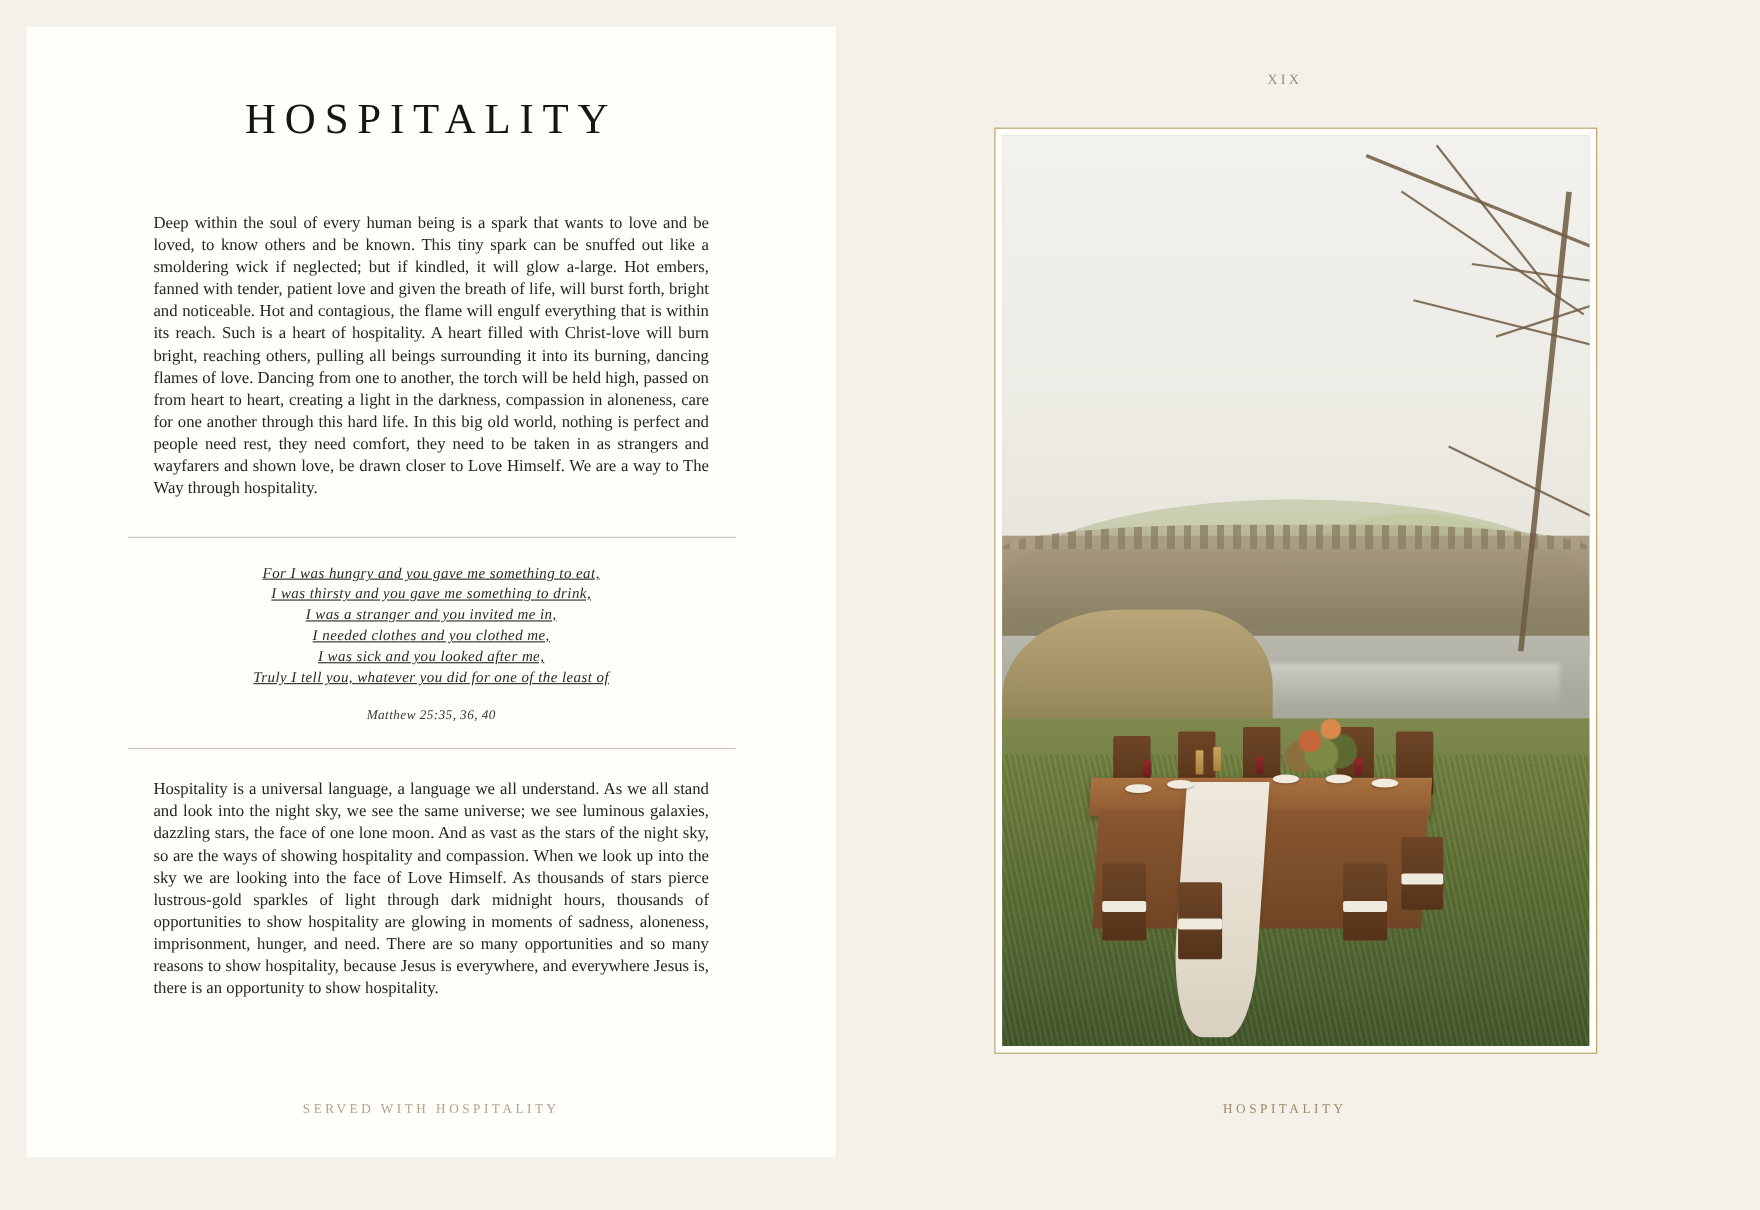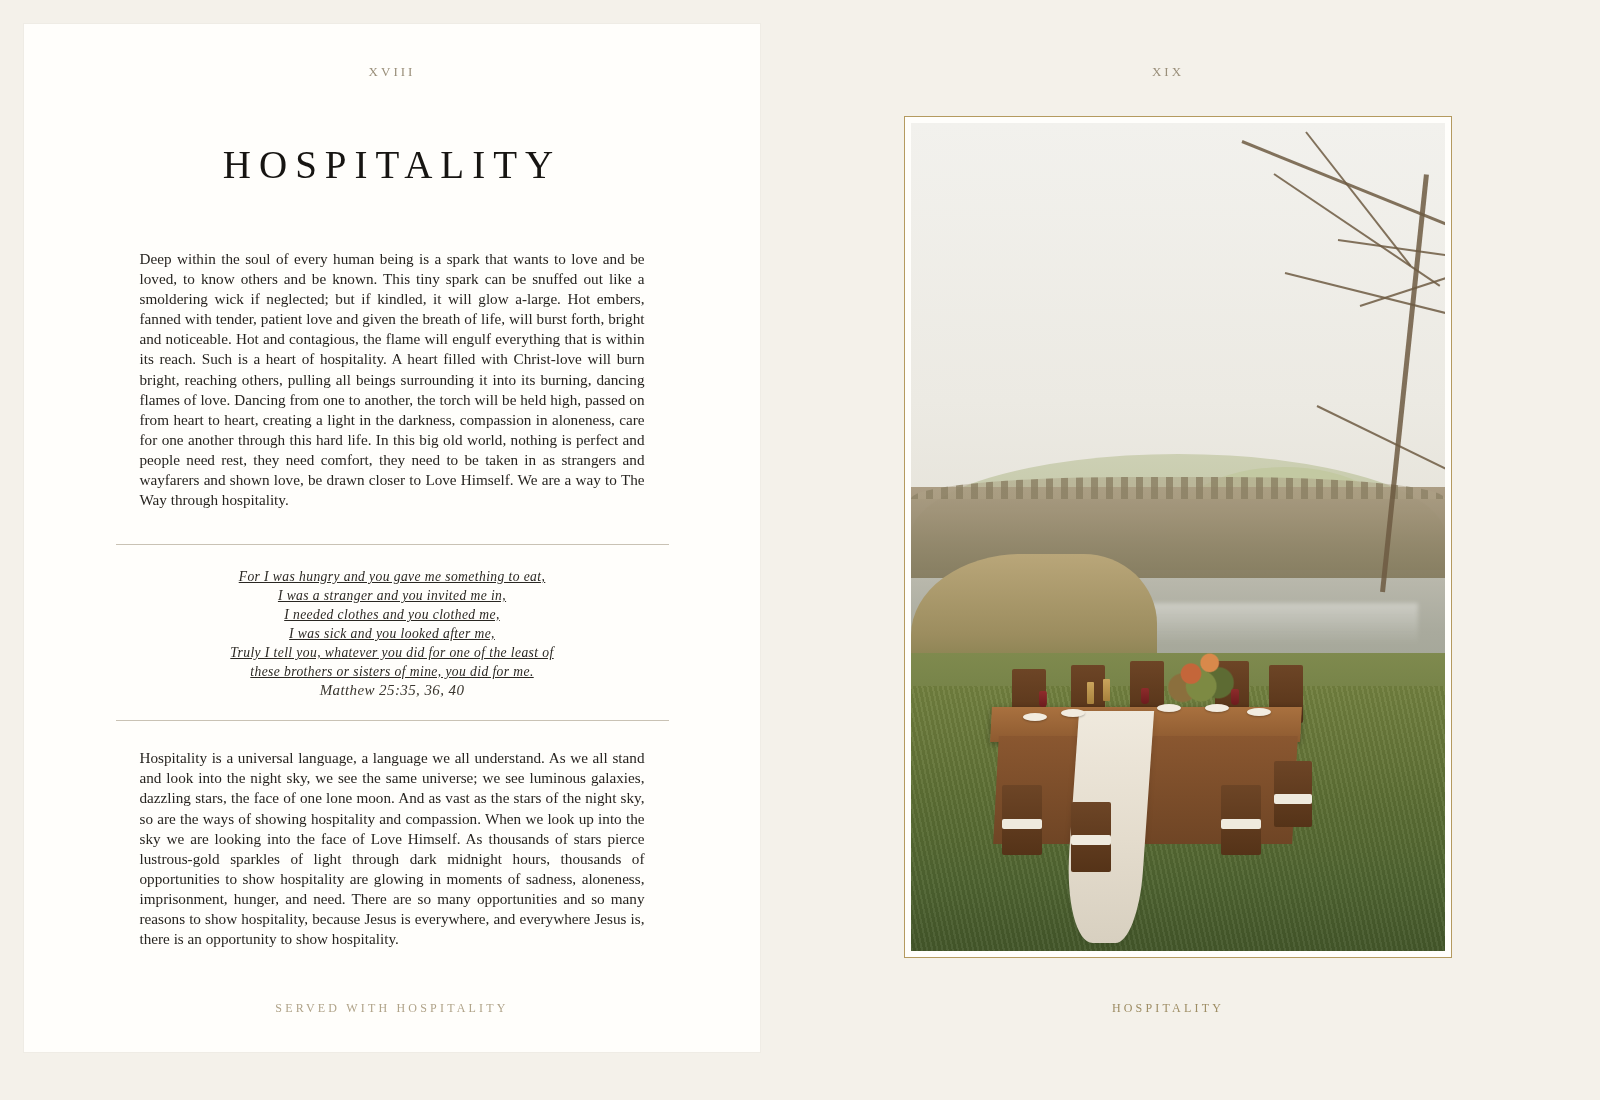--- a/index.html
+++ b/index.html
@@ -76,23 +76,23 @@
     font-style: italic;
     font-size: 13.6px;
     line-height: 19px;
     letter-spacing: 0.4px;
     color: #2a2722;
     padding: 22px 0 8px 0;
   }
   .verse-line { display: block; text-decoration: underline; }
   .verse-ref {
     display: block;
-    font-size: 15px;
+    font-size: 12px;
     letter-spacing: 0.4px;
-    margin-top: 0;
+    margin-top: 16px;
     color: #3a362f;
   }
   .rule-2 { margin-top: 12px; }
   .second-para { margin-top: 27px; }
   .footer-left {
     position: absolute;
     bottom: 36px;
     left: 0;
     right: 0;
     text-align: center;
@@ -264,37 +264,36 @@
     color: #9a8f7a;
     padding-top: 40px;
   }
 </style>
 </head>
 <body>
 
 <div class="spread">
 
   <div class="page-left">
-    <div class="folio">XVIII</div>
 
     <h1 class="chapter-title">HOSPITALITY</h1>
 
     <div class="body-block">
       <p class="body-text first-para">Deep within the soul of every human being is a spark that wants to love and be loved, to know others and be known. This tiny spark can be snuffed out like a smoldering wick if neglected; but if kindled, it will glow a-large. Hot embers, fanned with tender, patient love and given the breath of life, will burst forth, bright and noticeable. Hot and contagious, the flame will engulf everything that is within its reach. Such is a heart of hospitality. A heart filled with Christ-love will burn bright, reaching others, pulling all beings surrounding it into its burning, dancing flames of love. Dancing from one to another, the torch will be held high, passed on from heart to heart, creating a light in the darkness, compassion in aloneness, care for one another through this hard life. In this big old world, nothing is perfect and people need rest, they need comfort, they need to be taken in as strangers and wayfarers and shown love, be drawn closer to Love Himself. We are a way to The Way through hospitality.</p>
     </div>
 
     <hr class="rule">
 
     <div class="verse">
       <span class="verse-line">For I was hungry and you gave me something to eat,</span>
+      <span class="verse-line">I was thirsty and you gave me something to drink,</span>
       <span class="verse-line">I was a stranger and you invited me in,</span>
       <span class="verse-line">I needed clothes and you clothed me,</span>
       <span class="verse-line">I was sick and you looked after me,</span>
       <span class="verse-line">Truly I tell you, whatever you did for one of the least of</span>
-      <span class="verse-line">these brothers or sisters of mine, you did for me.</span>
       <span class="verse-ref">Matthew 25:35, 36, 40</span>
     </div>
 
     <hr class="rule rule-2">
 
     <div class="body-block">
       <p class="body-text second-para">Hospitality is a universal language, a language we all understand. As we all stand and look into the night sky, we see the same universe; we see luminous galaxies, dazzling stars, the face of one lone moon. And as vast as the stars of the night sky, so are the ways of showing hospitality and compassion. When we look up into the sky we are looking into the face of Love Himself. As thousands of stars pierce lustrous-gold sparkles of light through dark midnight hours, thousands of opportunities to show hospitality are glowing in moments of sadness, aloneness, imprisonment, hunger, and need. There are so many opportunities and so many reasons to show hospitality, because Jesus is everywhere, and everywhere Jesus is, there is an opportunity to show hospitality.</p>
     </div>
 
     <div class="footer-left">SERVED WITH HOSPITALITY</div>

